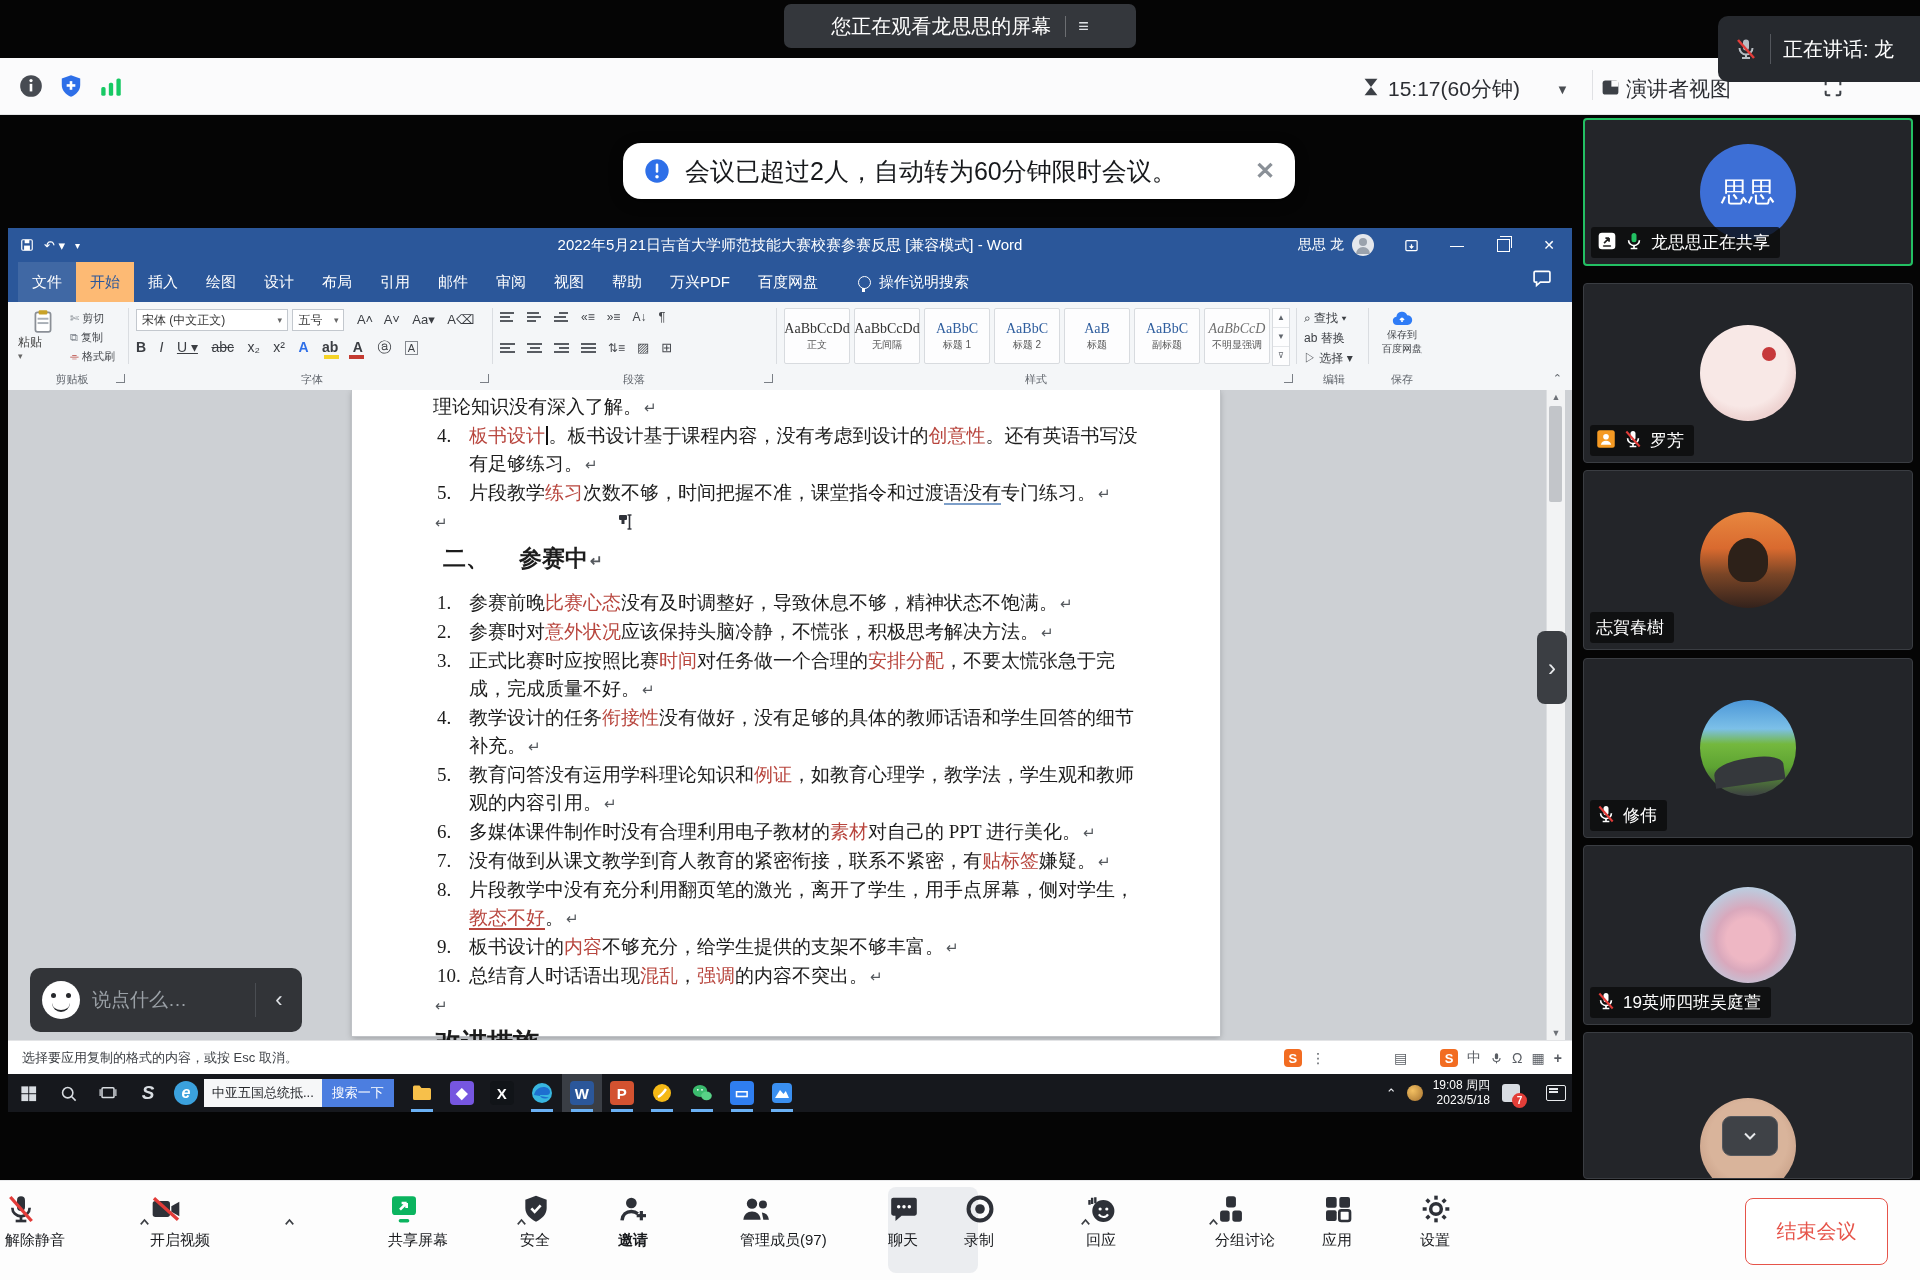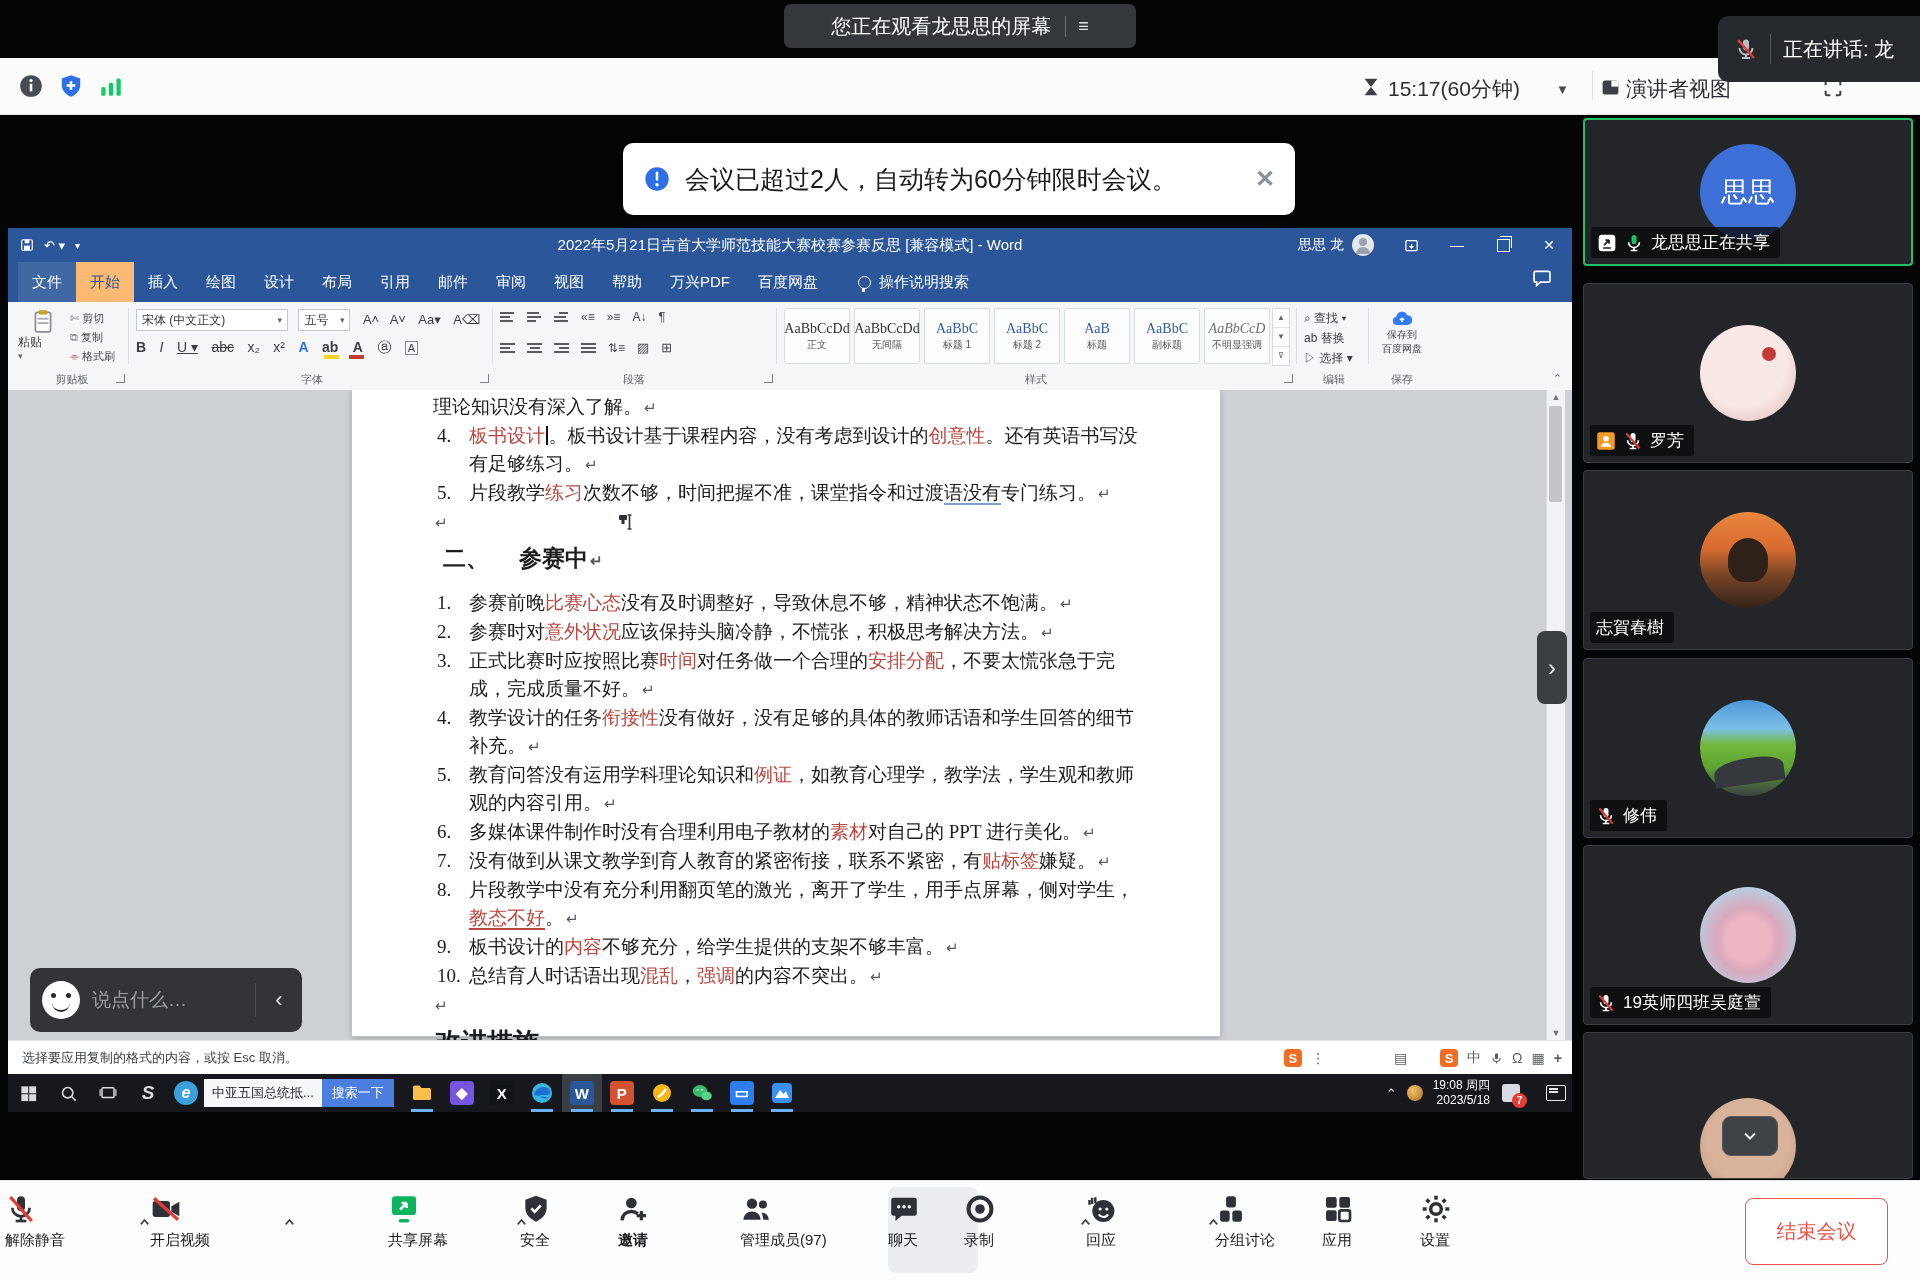--- a/index.html
+++ b/index.html
@@ -20,21 +20,21 @@
   .tb-caret{position:absolute;top:24px;font-size:13px;color:#4a4d52;}
   .tb-div{position:absolute;top:12px;width:1px;height:30px;background:#e0e1e4;}
 
   
   .speakbox{left:1718px;top:16px;width:202px;height:66px;background:#26292e;border-radius:10px 0 0 10px;
             display:flex;align-items:center;gap:12px;padding-left:16px;color:#fff;font-size:20px;
             overflow:hidden;z-index:30;white-space:nowrap;}
   .speakbox .div{width:1px;height:30px;background:#53565c;}
 
   
-  .notif{left:623px;top:143px;width:672px;height:72px;background:#fff;border-radius:10px;
+  .notif{left:623px;top:143px;width:672px;height:56px;background:#fff;border-radius:18px;
          box-shadow:0 3px 14px rgba(0,0,0,.45);display:flex;align-items:center;gap:14px;
          padding:0 20px;box-sizing:border-box;z-index:20;}
   .notif .txt{font-size:25px;color:#17191c;flex:1;}
   .notif .x{font-size:24px;color:#8a9097;font-weight:bold;}
 
   
   .wtitle{left:8px;top:228px;width:1564px;height:34px;background:#2b579a;display:flex;align-items:center;color:#fff;}
   .wtitle .qat{display:flex;gap:10px;margin-left:12px;align-items:center;}
   .wtitle .ttl{position:absolute;left:0;width:100%;text-align:center;font-size:15px;}
   .wtitle .right{position:absolute;right:0;top:0;height:34px;display:flex;align-items:center;gap:0;}
@@ -142,21 +142,21 @@
   .chathint .ph{color:#9aa0a6;font-size:19px;flex:1;}
   .chathint .cdiv{width:1px;height:34px;background:#4a4d52;}
   .chathint .col{width:46px;text-align:center;color:#dfe2e6;font-size:22px;}
 
   
   .tile{position:absolute;left:1583px;width:330px;background:#232529;border:1px solid #3a3d42;
         border-radius:4px;box-sizing:border-box;overflow:hidden;}
   .tile.activeb{border:2px solid #23c063;}
   .tavatar{position:absolute;left:50%;top:50%;transform:translate(-50%,-50%);width:96px;height:96px;border-radius:50%;}
   .tlabel{position:absolute;left:6px;bottom:6px;background:rgba(10,10,10,.78);border-radius:3px;
-          display:flex;align-items:center;gap:7px;padding:4px 10px 4px 6px;color:#fff;font-size:17px;max-width:300px;}
+          display:flex;gap:7px;padding:4px 10px 4px 6px;color:#fff;font-size:17px;max-width:300px;}
   .av-blue{background:#3d6fd6;display:flex;align-items:center;justify-content:center;color:#fff;font-size:27px;}
   .av-bunny{background:radial-gradient(circle at 45% 40%,#f8e8e6 0 55%,#efd5d3 70%,#e9c9c9 100%);}
   .av-bunny:after{content:"";position:absolute;left:62px;top:22px;width:14px;height:14px;border-radius:50%;background:#c6393b;}
   .av-sunset{background:linear-gradient(180deg,#e8873f 0%,#d96a2f 38%,#7a4526 65%,#33221c 100%);}
   .av-sunset:after{content:"";position:absolute;left:28px;top:26px;width:40px;height:44px;border-radius:50% 50% 40% 40%;background:#2d2119;}
   .av-road{background:linear-gradient(180deg,#4c97d8 0%,#7cc0e8 30%,#74b83e 46%,#5da332 70%,#3c3f42 100%);}
   .av-road:after{content:"";position:absolute;left:14px;top:58px;width:70px;height:26px;background:#35383c;
                  border-radius:50% 40% 0 0;transform:rotate(-8deg);}
   .av-lotus{background:radial-gradient(circle at 50% 55%,#eeb7c4 0 30%,#d9a8bc 45%,#b9cfe2 75%,#a6c4dd 100%);}
   .av-warm{background:radial-gradient(circle at 50% 45%,#d9b49b 0 55%,#b98f78 100%);}
@@ -331,21 +331,21 @@
       <div><span style="color:#7a8088">⧉</span> <span>复制</span></div>
       <div><span style="color:#b8463e">⌯</span> <span>格式刷</span></div>
     </div>
     <div class="rdiv" style="left:120px"></div>
 
     <div class="abs" style="left:128px;top:7px">
       <span class="selbox" style="width:152px">
         <span>宋体 (中文正文)</span>
           <span class="dn">▾</span>
         </span>
-      <span class="selbox" style="width:52px;margin-left:6px">
+      <span class="selbox" style="width:52px;margin-left:0">
         <span>五号</span>
           <span class="dn">▾</span>
         </span>
       <span style="font-size:13px;color:#3b3e43;margin-left:8px">A˄</span>
       <span style="font-size:13px;color:#3b3e43;margin-left:6px">A˅</span>
       <span style="font-size:13px;color:#3b3e43;margin-left:8px">Aa▾</span>
       <span style="font-size:13px;color:#3b3e43;margin-left:8px">A⌫</span>
     </div>
     <div class="abs" style="left:128px;top:36px">
       <span class="fmt b">B</span>

